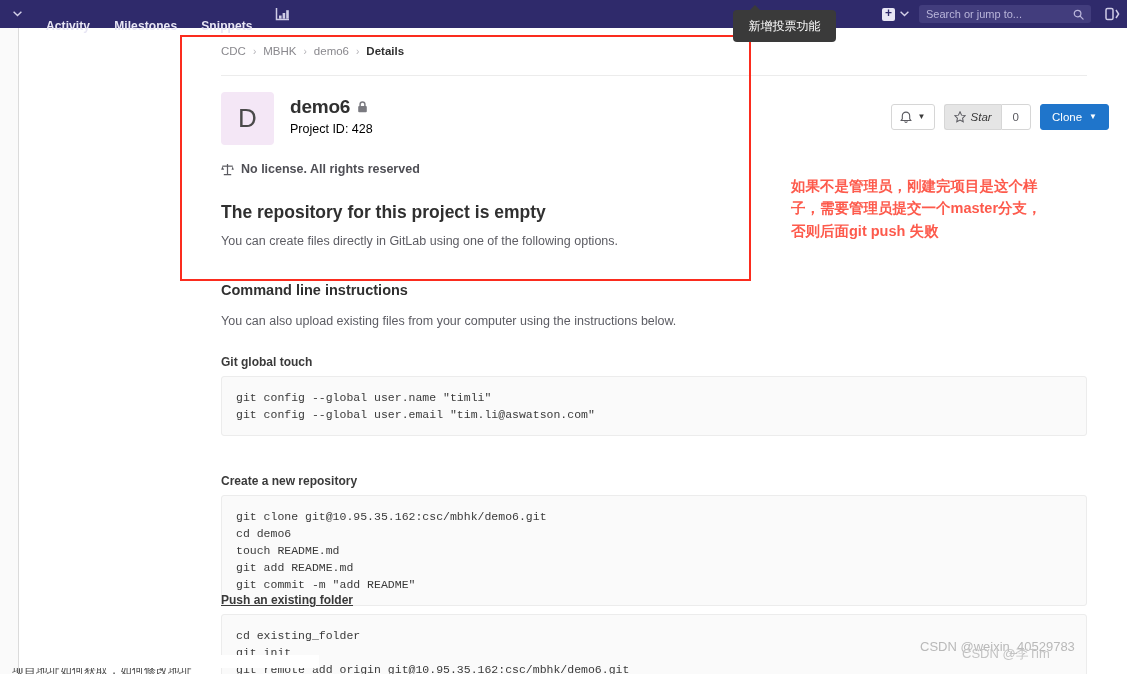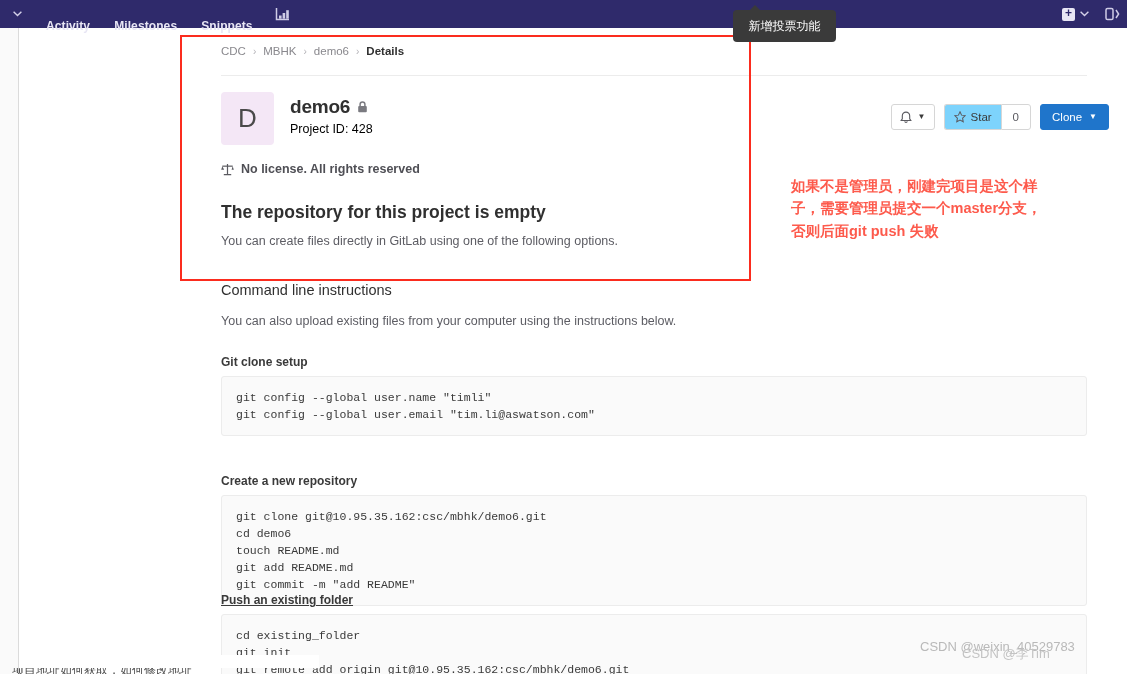--- a/index.html
+++ b/index.html
@@ -93,22 +93,22 @@
   }
 
   .actions { position:absolute; right:18px; top:76px; display:flex; align-items:center; gap:9px; }
   .btn {
     height:26px; border:1px solid #d6d6d6; border-radius:3px; background:#fff;
     display:flex; align-items:center; font-size:11.5px; color:#3a3a3a; cursor:pointer;
   }
   .btn-bell { padding:0 8px; gap:6px; }
   .btn-star-group { display:flex; align-items:stretch; height:26px; }
   .btn-star {
-    border:1px solid #d6d6d6; border-right:none; border-radius:3px 0 0 3px; background:#7dd3fc;
-    display:flex; align-items:center; gap:5px; padding:0 9px; font-size:11.5px; color:#3a3a3a; cursor:pointer;
+    border:1px solid #d6d6d6; border-right:none; border-radius:3px 0 0 3px; background:#e5e5e5;
+    display:flex; align-items:center; gap:5px; padding:0 9px; font-size:11.5px; color:#3a3a3a; cursor:pointer;font-style:italic;
   }
   .btn-star-count {
     border:1px solid #d6d6d6; border-radius:0 3px 3px 0; background:#fff;
     display:flex; align-items:center; padding:0 11px; font-size:11.5px; color:#5a5a60; cursor:pointer;
   }
   .btn-clone {
     height:26px; background:#1f75cb; border:1px solid #1f75cb; border-radius:3px;
     color:#fff; font-size:11.5px; font-weight:400; display:flex; align-items:center;
     gap:7px; padding:0 11px; cursor:pointer;
   }
@@ -122,21 +122,21 @@
     position:absolute; left:0px; top:7px; width:571px; height:246px;
     border:2.5px solid #fb2c1e; pointer-events:none; z-index:20;
   }
   .annot {
     position:absolute; left:611px; top:147px; width:320px;
     color:#fd5a4c; font-size:14.5px; font-weight:700; line-height:1.55;
     z-index:21;
   }
 
   
-  .cli-title { position:absolute; left:41px; top:254px; font-size:14.5px; font-weight:400; color:#303030; }
+  .cli-title { position:absolute; left:41px; top:254px; font-size:14.5px; font-weight:700; color:#303030; }
   .cli-sub   { position:absolute; left:41px; top:286px; font-size:12.5px; color:#5c5c63; }
 
   .sec-label { position:absolute; left:41px; font-size:12px; font-weight:700; color:#3a3a3a; }
   .code {
     position:absolute; left:41px; width:866px;
     background:#fafafa; border:1px solid #ececec; border-radius:3px;
     padding:12px 14px;
     font-family:"Liberation Mono","DejaVu Sans Mono", monospace;
     font-size:11.5px; line-height:17px; color:#3a3a3a;
     white-space:pre;
@@ -192,20 +192,27 @@
 
     <div class="nav-spacer"></div>
 
     <div class="nav-plus">
       <span class="plus-box">+</span>
       <svg width="9" height="6" viewBox="0 0 9 6">
         <path d="M0.6 0.8 L4.5 4.6 L8.4 0.8" fill="none" stroke="#d3d0e8" stroke-width="1.4"></path>
       </svg>
     </div>
 
+    <div class="searchbox">
+      <span class="ph">Search or jump to...</span>
+      <svg width="11" height="11" viewBox="0 0 12 12">
+        <circle cx="5" cy="5" r="3.6" fill="none" stroke="#b9b5da" stroke-width="1.4"></circle>
+        <path d="M7.8 7.8 L11 11" stroke="#b9b5da" stroke-width="1.4" stroke-linecap="round"></path>
+      </svg>
+    </div>
 
     <div class="nav-right-icon">
       <svg width="15" height="14" viewBox="0 0 15 14">
         <rect x="1" y="1.5" width="7" height="11" rx="1.6" fill="none" stroke="#cfcce6" stroke-width="1.5"></rect>
         <path d="M11 3 L13.6 7 L11 11" fill="none" stroke="#cfcce6" stroke-width="1.5"></path>
       </svg>
     </div>
   </div>
 
   <div class="tooltip">
@@ -284,21 +291,21 @@
     <div class="redbox"></div>
     <div class="annot">
       <div>如果不是管理员，刚建完项目是这个样</div>
       <div>子，需要管理员提交一个master分支，</div>
       <div>否则后面git push 失败</div>
     </div>
 
     <div class="cli-title">Command line instructions</div>
     <div class="cli-sub">You can also upload existing files from your computer using the instructions below.</div>
 
-    <div class="sec-label sec1-label">Git clone setup</div>
+    <div class="sec-label sec1-label">Git global touch</div>
     <div class="code sec1-code">git config --global user.name "timli"
 git config --global user.email "tim.li@aswatson.com"</div>
 
     <div class="sec-label sec2-label">Create a new repository</div>
     <div class="code sec2-code">git clone git@10.95.35.162:csc/mbhk/demo6.git
 cd demo6
 touch README.md
 git add README.md
 git commit -m "add README"</div>
 

